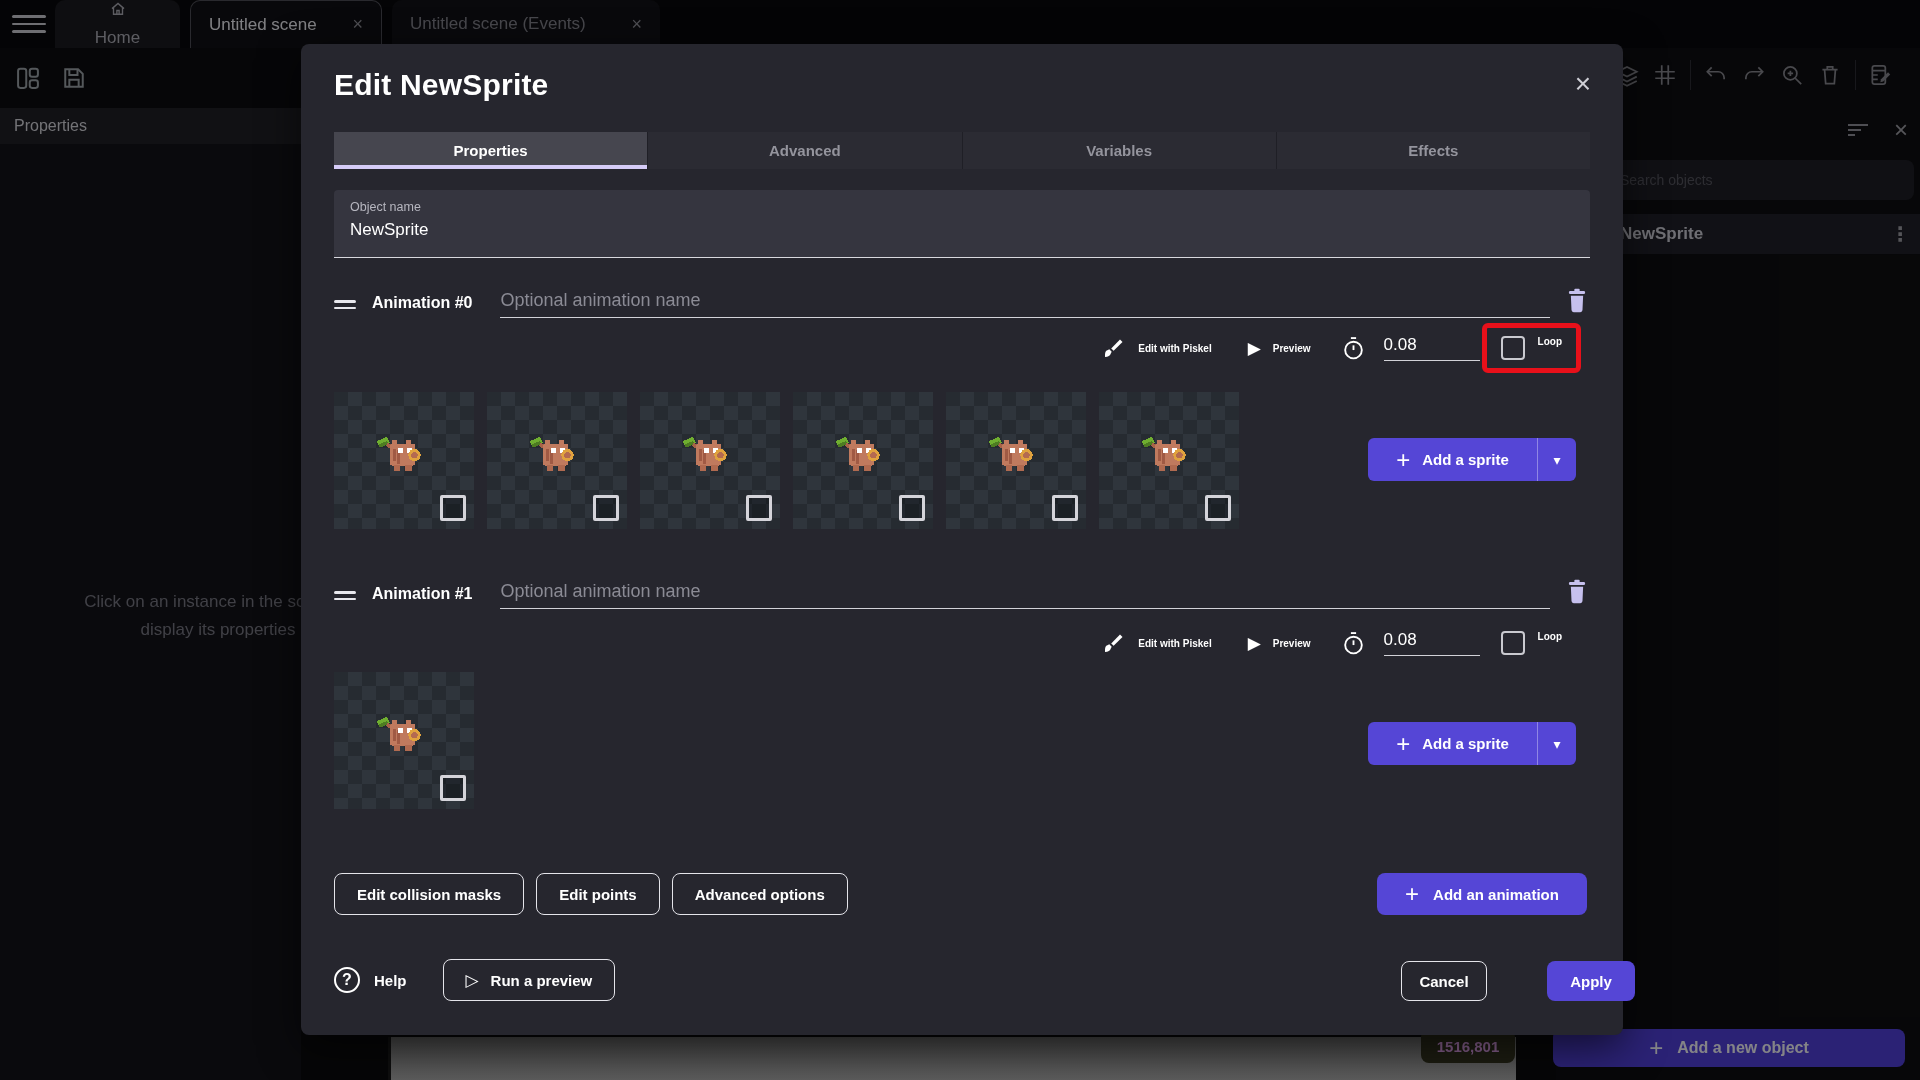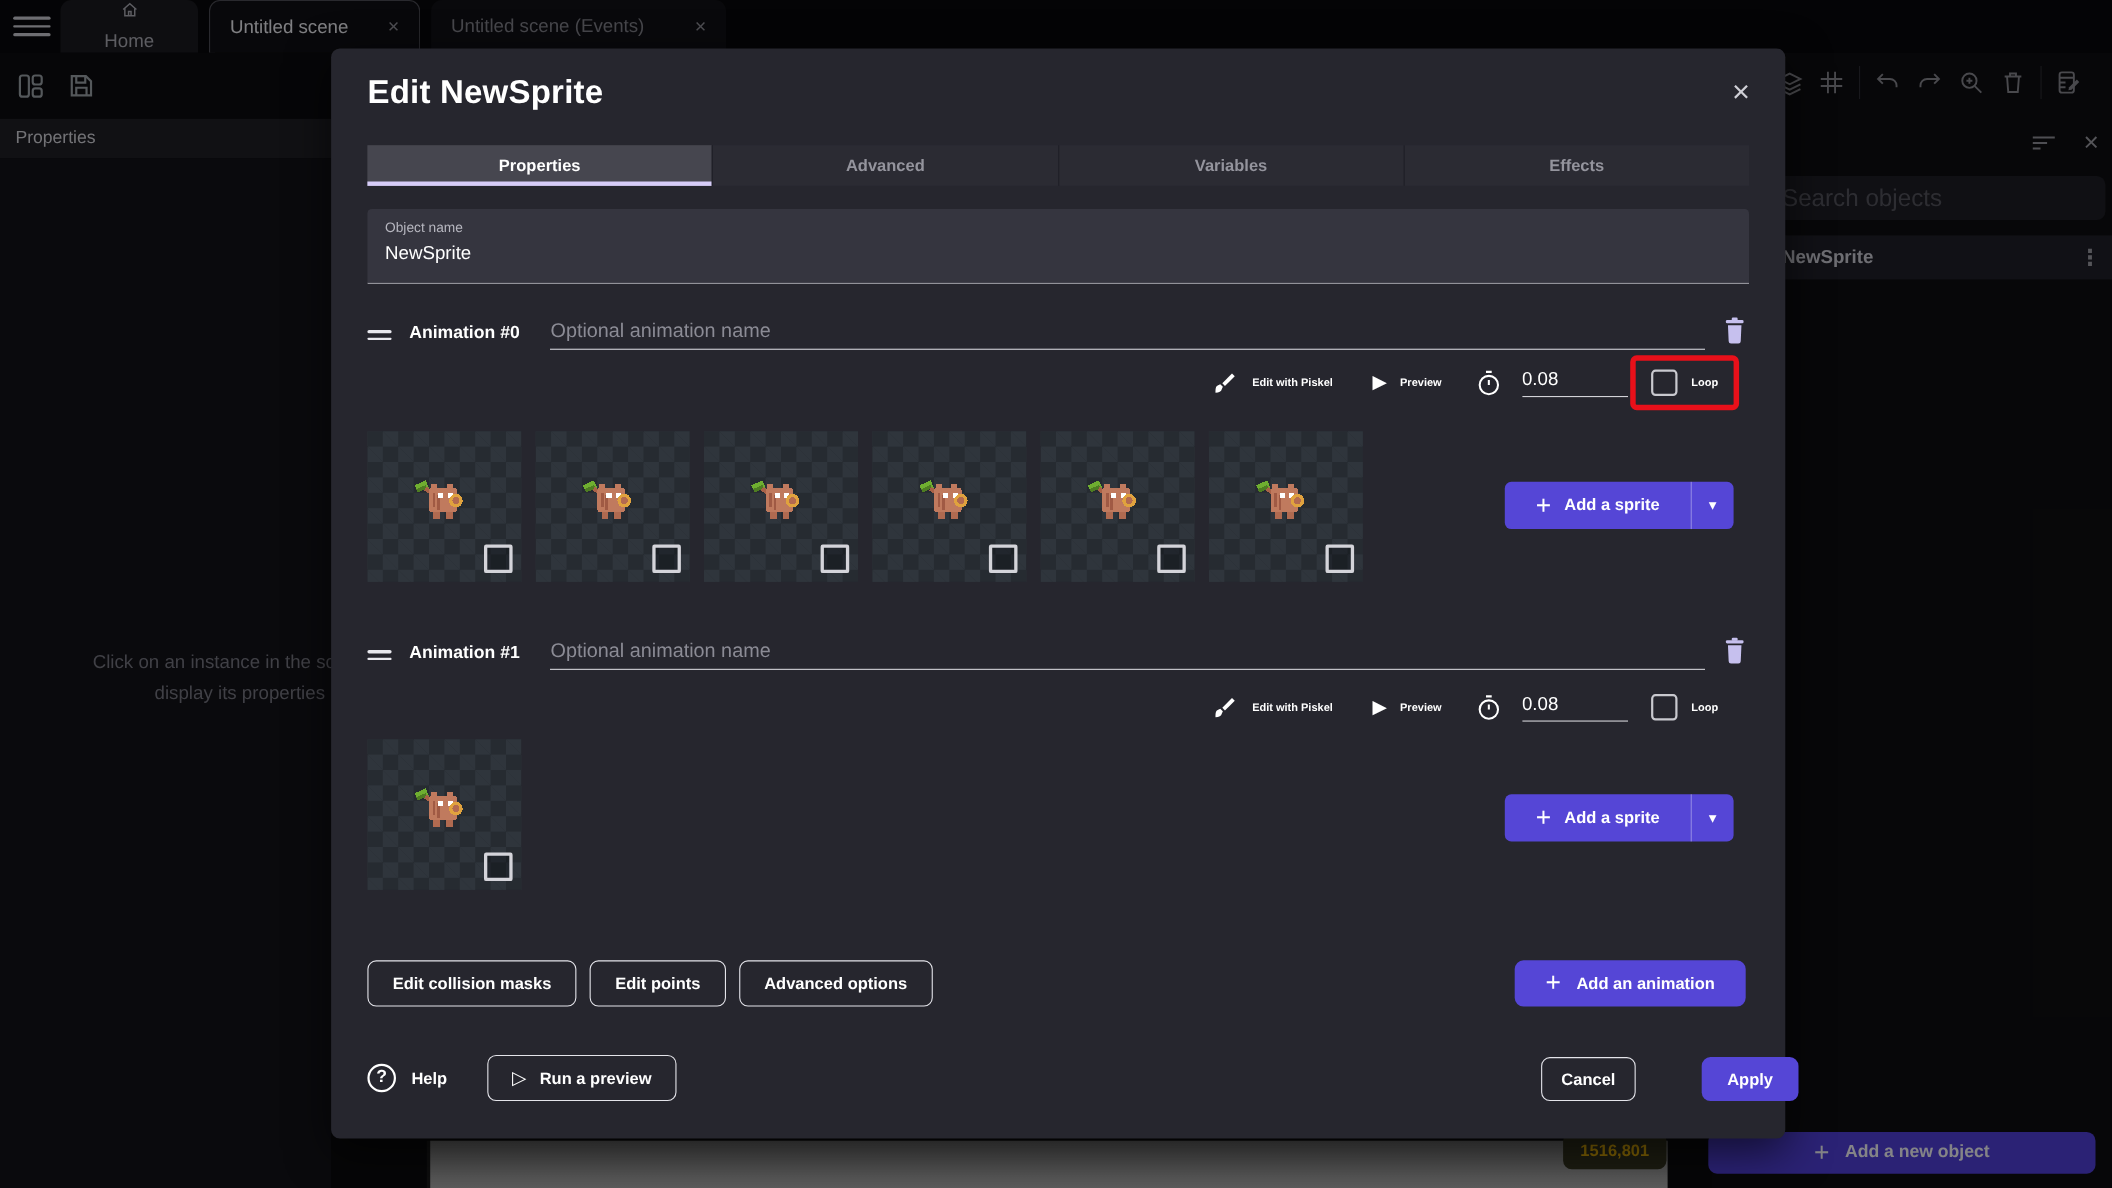--- a/index.html
+++ b/index.html
@@ -17,29 +17,29 @@
   .tab-events { left:392px; width:268px; background:#121217; color:#82828b; }
   .tab .x { margin-left:auto; font-size:18px; color:#8e8e97; }
   .icon-svg { display:block; }
 
   .left-toolbar { position:absolute; left:0; top:48px; width:301px; height:60px; background:#0c0c0f; z-index:1; display:flex; align-items:center; gap:18px; padding-left:14px; color:#9aa0a6; }
   .left-panel-header { position:absolute; left:0; top:108px; width:301px; height:36px; background:#1f1f26; color:#d2d2d8; font-size:16px; display:flex; align-items:center; padding-left:14px; z-index:1; }
   .left-panel-body { position:absolute; left:0; top:144px; width:301px; height:936px; background:#131318; z-index:1; }
   .panel-msg { position:absolute; left:8px; top:588px; width:420px; text-align:center; color:#767680; font-size:17px; line-height:28px; z-index:1; }
 
   .scene-strip { position:absolute; left:388px; top:1037px; width:1128px; height:43px; background:linear-gradient(#7e7e7e,#a9a9a9); border-left:3px solid #1a1a1a; z-index:1; }
-  .coords-badge { position:absolute; left:1421px; top:1029px; width:94px; height:34px; background:#33331f; border-radius:8px; color:#eab308; font-size:15px; font-weight:700; display:flex; align-items:center; justify-content:center; z-index:2; }
+  .coords-badge { position:absolute; left:1421px; top:1029px; width:94px; height:34px; background:#33331f; border-radius:8px; color:#f0abfc; font-size:15px; font-weight:700; display:flex; align-items:center; justify-content:center; z-index:2; }
 
   .right-panel { position:absolute; left:1556px; top:48px; width:364px; height:1032px; background:#0e0e11; z-index:1; }
   .rp-toolbar { position:absolute; left:58px; top:12px; display:flex; align-items:center; gap:12px; color:#85858d; }
   .rp-sep { width:1px; height:30px; background:#2c2c33; }
   .rp-filter-row { position:absolute; right:12px; top:68px; display:flex; align-items:center; gap:22px; color:#8f8f97; }
   .rp-close { font-size:24px; color:#9b9ba3; }
   .rp-search { position:absolute; left:8px; top:112px; width:350px; height:40px; background:#1e1e25; border-radius:8px; }
-  .rp-search input { width:100%; height:100%; background:transparent; border:none; outline:none; color:#cfcfd6; font-size:22px; padding:0 14px 0 56px; font-family:inherit; }
+  .rp-search input { width:100%; height:100%; background:transparent; border:none; outline:none; color:#cfcfd6; font-size:14px; padding:0 14px 0 56px; font-family:inherit; }
   .rp-search input::placeholder { color:#53535c; }
   .rp-object-row { position:absolute; left:8px; top:166px; width:356px; height:40px; background:#202028; display:flex; align-items:center; padding:0 10px 0 56px; color:#c9c9d2; font-size:17px; font-weight:700; }
   .rp-object-row .dots { margin-left:auto; color:#9b9ba3; font-size:20px; }
   .add-object-btn { position:absolute; left:1553px; top:1029px; width:352px; height:38px; background:#4f3ed6; border-radius:8px; display:flex; align-items:center; justify-content:center; gap:14px; color:#f0f0f6; font-size:16px; font-weight:700; z-index:2; }
   .add-object-btn .plus { font-size:24px; font-weight:400; }
 
   .overlay { position:absolute; inset:0; background:rgba(0,0,0,0.45); z-index:5; }
 
   
   .dialog { position:absolute; left:301px; top:44px; width:1322px; height:991px; background:#26262e; border-radius:8px; z-index:10; box-shadow:0 12px 40px rgba(0,0,0,.6); }
@@ -65,21 +65,21 @@
   .anim-name input::placeholder { color:#8b8b95; }
   .trash-btn { width:26px; margin-bottom:4px; cursor:pointer; }
 
   .edit-row { position:absolute; right:42px; height:50px; display:flex; align-items:center; }
   .edit-row .lbl { font-size:10px; font-weight:700; color:#fff; white-space:nowrap; }
   .brush { margin-right:12px; }
   .play-glyph { color:#fff; font-size:17px; margin:0 12px 0 36px; }
   .timer { margin:0 18px 0 30px; }
   .time-input { width:96px; border-bottom:1px solid #d2d2d8; margin-right:2px; }
   .time-input input { width:100%; background:transparent; border:none; outline:none; color:#fff; font-size:17px; padding-bottom:5px; font-family:inherit; }
-  .loop-wrap { display:flex; align-items:center; gap:13px; padding:8px 14px; border:5px solid transparent; border-radius:6px; }
+  .loop-wrap { display:flex; align-items:flex-start; gap:13px; padding:8px 14px; border:5px solid transparent; border-radius:6px; }
   .loop-wrap.hl { border-color:#e8101a; }
   .checkbox { width:24px; height:24px; border:2.5px solid #c9c9cf; border-radius:4px; background:transparent; cursor:pointer; }
 
   .thumb-row { position:absolute; left:33px; display:flex; gap:13px; }
   .thumb { position:relative; width:140px; height:137px; cursor:pointer;
     background-color:#262b31;
     background-image:linear-gradient(45deg,#2f353c 25%,transparent 25%,transparent 75%,#2f353c 75%),linear-gradient(45deg,#2f353c 25%,transparent 25%,transparent 75%,#2f353c 75%);
     background-size:28px 28px; background-position:0 0,14px 14px; }
   .thumb svg { position:absolute; left:34px; top:34px; }
   .thumb-check { position:absolute; right:8px; bottom:8px; width:26px; height:26px; border:3px solid #d4d4da; border-radius:2px; background:rgba(10,12,16,.35); cursor:pointer; }

